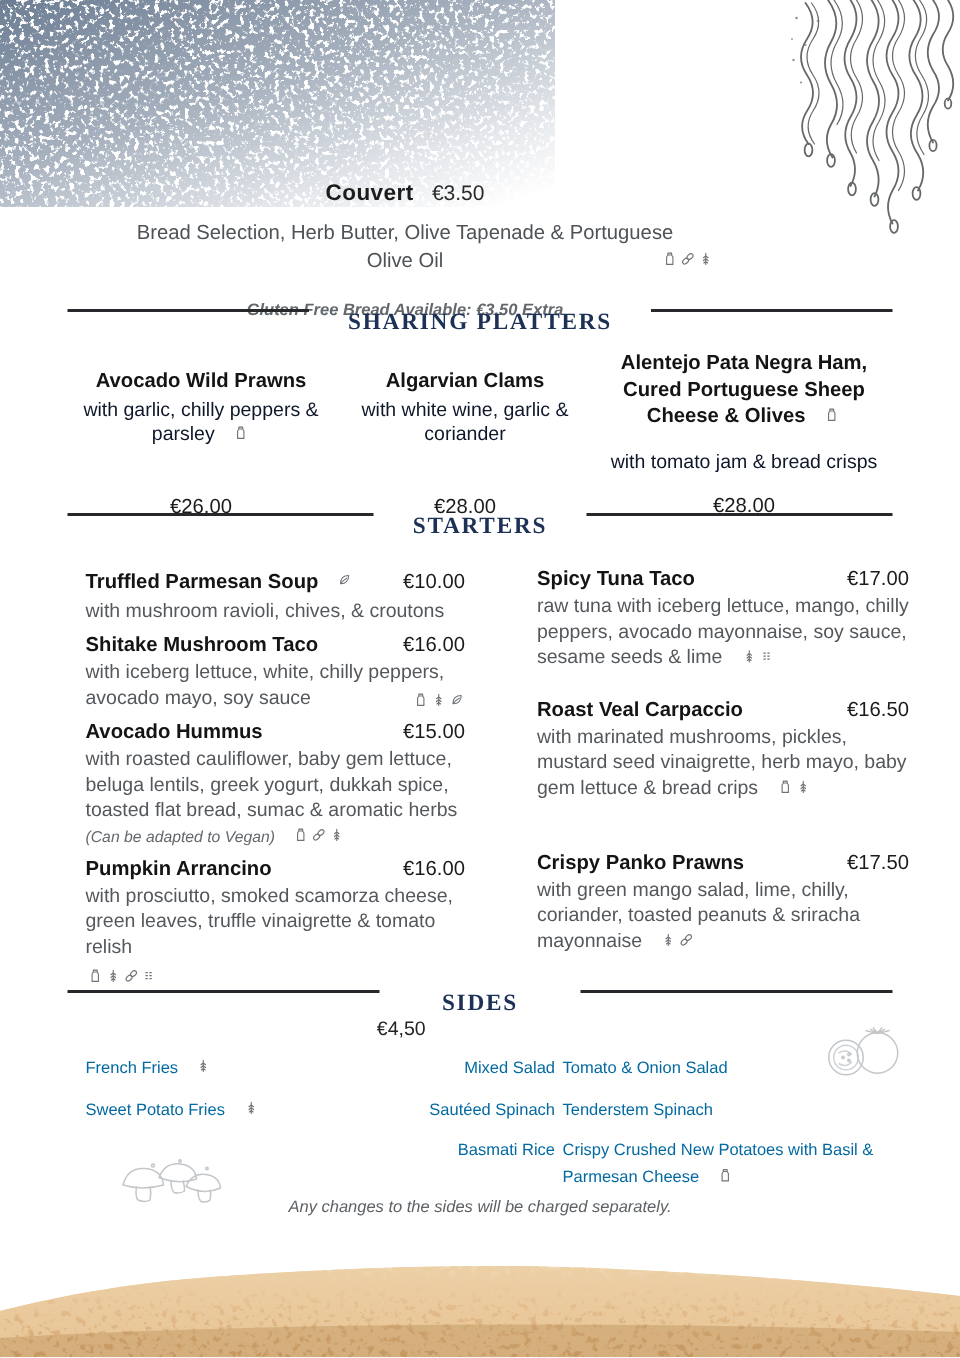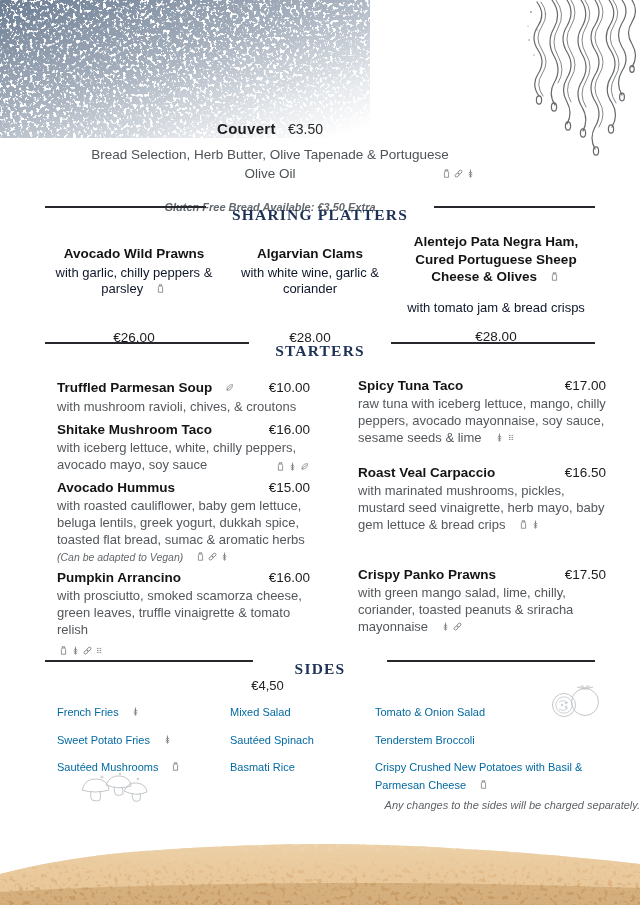--- a/index.html
+++ b/index.html
@@ -55,24 +55,24 @@
   .dish .d-desc{font-size:13px;line-height:17px;color:#54585c;margin-top:2px;}
   .dish .d-note{font-size:10.5px;font-style:italic;color:#63686c;margin-top:3px;}
   .dish .d-icons-row{margin-top:3px;}
   .gap-a{margin-bottom:19px;}
   .gap-b{margin-bottom:34px;}
   .gap-s{margin-bottom:7px;}
   
   .sides-price{position:absolute;top:678px;left:0;width:535px;text-align:center;font-size:13px;color:#232323;}
   .sides-col{position:absolute;top:703px;}
   #sides-col1{left:57px;width:175px;}
-  #sides-col2{left:230px;width:140px;}
+  #sides-col2{left:230px;width:140px;text-align:right;}
   #sides-col3{left:375px;width:215px;}
   .side-row{font-size:11px;line-height:18px;color:#0369a1;margin-bottom:9.5px;}
-  .footnote{position:absolute;top:799px;left:0;width:640px;text-align:right;
+  .footnote{position:absolute;top:799px;left:0;width:640px;text-align:center;
     font-size:11px;font-style:italic;color:#5d6266;}
   
   .al-group{display:inline-block;white-space:nowrap;}
   .al-group.fr{float:right;margin-top:2px;}
   .al-group.ml{margin-left:8px;}
   svg.al{width:9px;height:11px;margin:0 1.5px;vertical-align:-1px;color:#6f7377;}
   .name-ic svg.al{margin-left:13px;}
 </style>
 </head>
 <body>
@@ -342,35 +342,29 @@
       <span class="al-group ml"><svg class="al" viewBox="0 0 12 12">
             <use href="#i-wheat"></use>
           </svg></span>
     </div>
     <div class="side-row">
       <span>Sweet Potato Fries</span>
       <span class="al-group ml"><svg class="al" viewBox="0 0 12 12">
             <use href="#i-wheat"></use>
           </svg></span>
     </div>
-    <div class="side-row">
-      <span>Sautéed Mushrooms</span>
-      <span class="al-group ml"><svg class="al" viewBox="0 0 12 12">
-            <use href="#i-milk"></use>
-          </svg></span>
-    </div>
   </div>
   <div id="sides-col2" class="sides-col">
     <div class="side-row">Mixed Salad</div>
     <div class="side-row">Sautéed Spinach</div>
     <div class="side-row">Basmati Rice</div>
   </div>
   <div id="sides-col3" class="sides-col">
     <div class="side-row">Tomato &amp; Onion Salad</div>
-    <div class="side-row">Tenderstem Broccoli</div>
+    <div class="side-row">Tenderstem Spinach</div>
     <div class="side-row">
       <span>Crispy Crushed New Potatoes with Basil &amp; Parmesan Cheese</span>
       <span class="al-group ml"><svg class="al" viewBox="0 0 12 12">
             <use href="#i-milk"></use>
           </svg></span>
     </div>
   </div>
 
   <div class="footnote">Any changes to the sides will be charged separately.</div>
 

